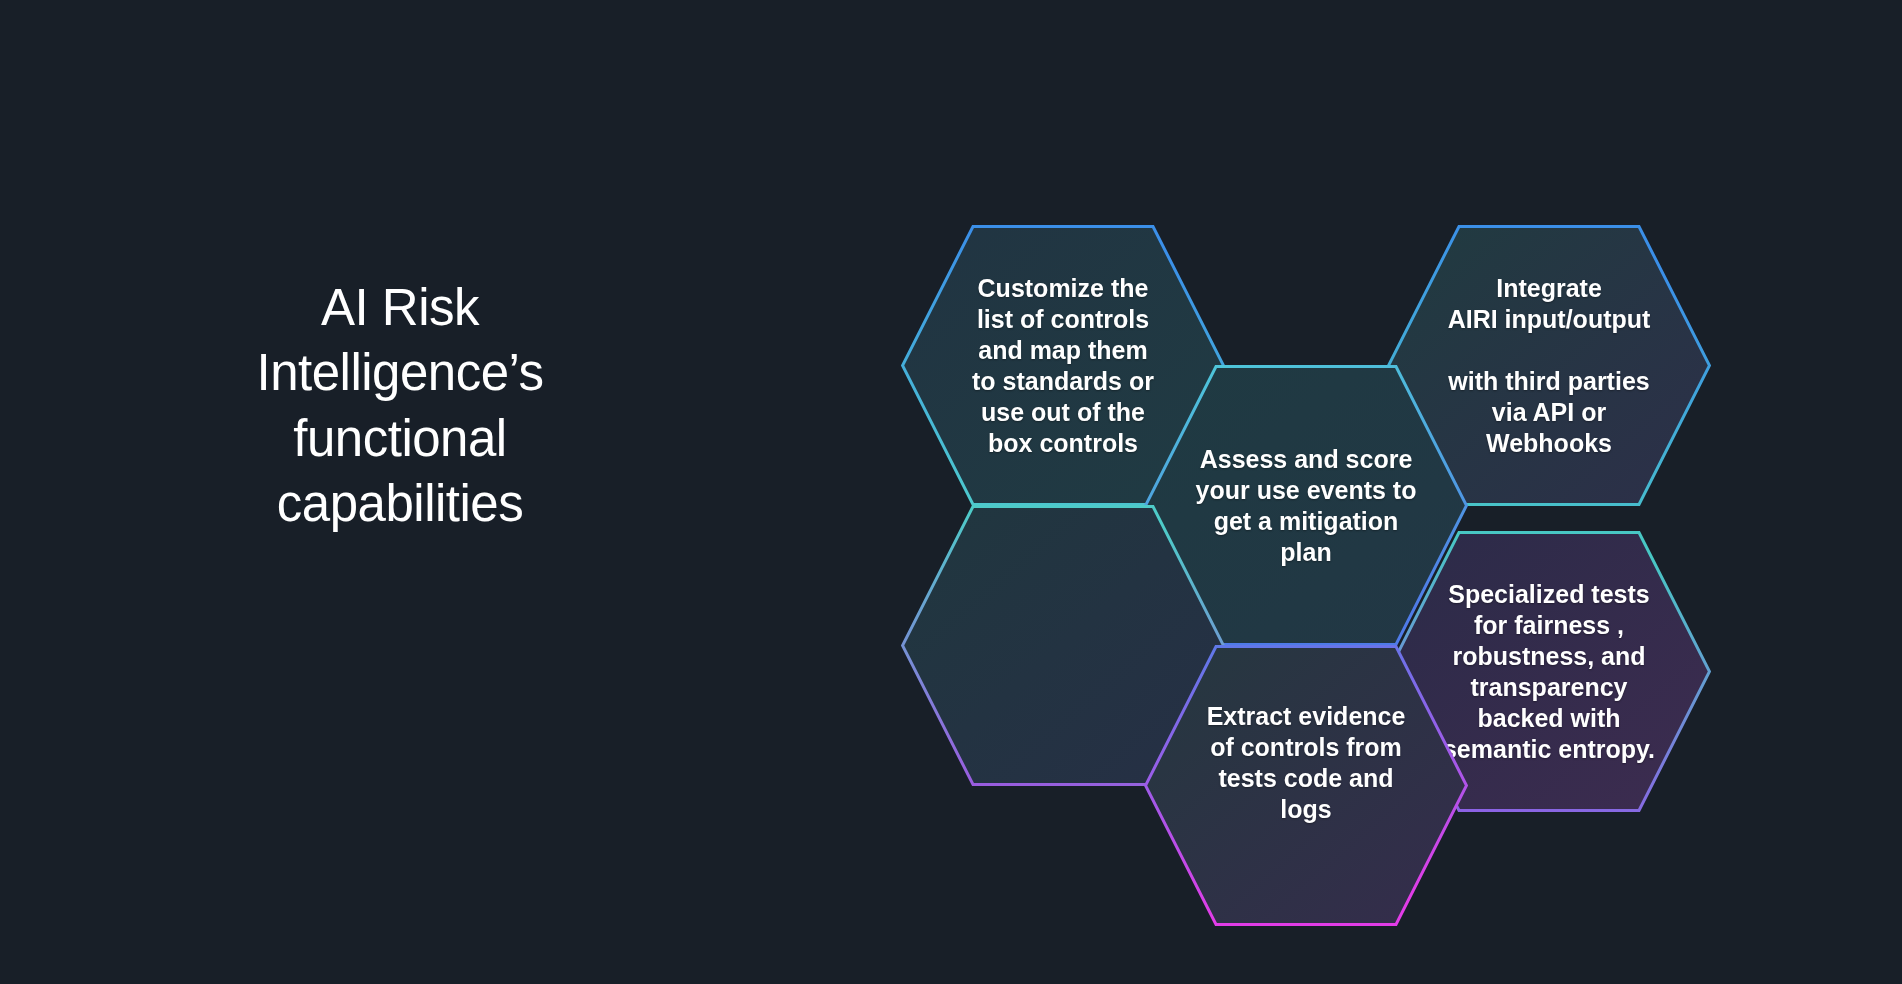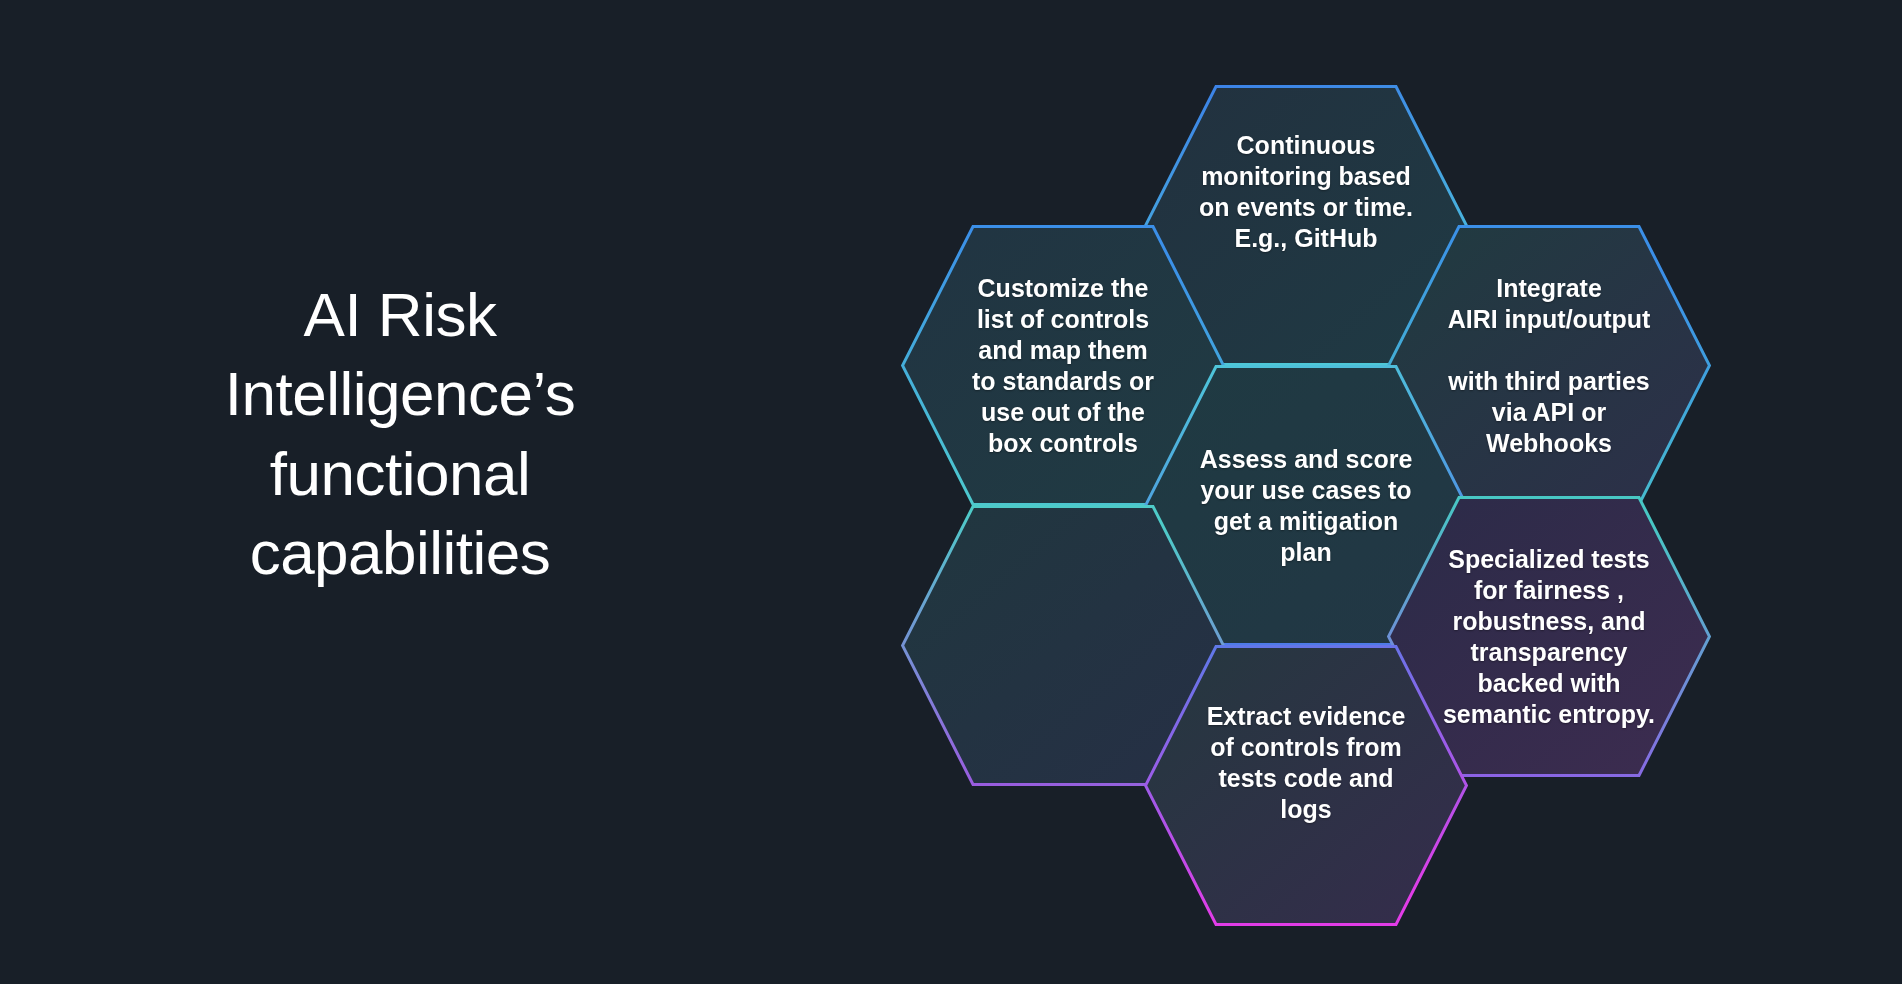--- a/index.html
+++ b/index.html
@@ -17,21 +17,21 @@
   }
 
   
   #title-block {
     position: absolute;
     left: 120px;
     top: 275px;
     width: 560px;
     text-align: center;
     color: #ffffff;
-    font-size: 62px;
+    font-size: 51px;
     line-height: 1.28;
     font-weight: 400;
     letter-spacing: -0.5px;
     white-space: pre-line;
   }
 
   
   #honeycomb {
     position: absolute;
     left: 0;
@@ -80,39 +80,20 @@
 
 <div id="canvas" style="background: rgb(24, 31, 40);">
 
   <div id="title-block">AI Risk
 Intelligence’s
 functional
 capabilities</div>
 
   <div id="honeycomb">
 
-    <div class="hex" data-pos="top" style="left:1144px; top:85px;">
-      <svg viewBox="0 0 324 281">
-        <defs>
-          <linearGradient id="bd0" x1="0" y1="0" x2="0.25" y2="1">
-            <stop offset="0" stop-color="#3b7fe8"></stop>
-              <stop offset="1" stop-color="#4ec8d8"></stop>
-          </linearGradient>
-          <linearGradient id="bf0" x1="0" y1="0" x2="1" y2="1">
-            <stop offset="0" stop-color="#22313f"></stop>
-              <stop offset="1" stop-color="#1f3a44"></stop>
-          </linearGradient>
-        </defs>
-        <polygon points="72,1.5 252,1.5 322.5,140.5 252,279.5 72,279.5 1.5,140.5" fill="url(#bf0)" stroke="url(#bd0)" stroke-width="3"></polygon>
-      </svg>
-      <div class="hex-label">Continuous
-monitoring based
-on events or time.
-E.g., GitHub</div>
-    </div>
 
     <div class="hex" data-pos="right-up" style="left:1387px; top:225px;">
       <svg viewBox="0 0 324 281">
         <defs>
           <linearGradient id="bd2" x1="0.3" y1="0" x2="0" y2="1">
             <stop offset="0" stop-color="#3b8fe8"></stop>
               <stop offset="1" stop-color="#4ac8c6"></stop>
           </linearGradient>
           <linearGradient id="bf2" x1="0" y1="0" x2="1" y2="1">
             <stop offset="0" stop-color="#203b40"></stop>
@@ -159,42 +140,42 @@
               <stop offset="1" stop-color="#4f7be8"></stop>
           </linearGradient>
           <linearGradient id="bf3" x1="0" y1="0" x2="1" y2="1">
             <stop offset="0" stop-color="#1f3a42"></stop>
               <stop offset="1" stop-color="#223745"></stop>
           </linearGradient>
         </defs>
         <polygon points="72,1.5 252,1.5 322.5,140.5 252,279.5 72,279.5 1.5,140.5" fill="url(#bf3)" stroke="url(#bd3)" stroke-width="3"></polygon>
       </svg>
       <div class="hex-label">Assess and score
-your use cases to
+your use events to
 get a mitigation
 plan</div>
     </div>
 
     <div class="hex" data-pos="left-dn" style="left:901px; top:505px;">
       <svg viewBox="0 0 324 281">
         <defs>
           <linearGradient id="bd4" x1="0.1" y1="0" x2="0" y2="1">
             <stop offset="0" stop-color="#4ecbc8"></stop>
               <stop offset="1" stop-color="#9b5ae0"></stop>
           </linearGradient>
           <linearGradient id="bf4" x1="0" y1="0" x2="1" y2="1">
             <stop offset="0" stop-color="#20373f"></stop>
               <stop offset="1" stop-color="#262f45"></stop>
           </linearGradient>
         </defs>
         <polygon points="72,1.5 252,1.5 322.5,140.5 252,279.5 72,279.5 1.5,140.5" fill="url(#bf4)" stroke="url(#bd4)" stroke-width="3"></polygon>
       </svg>
     </div>
 
-    <div class="hex" data-pos="right-dn" style="left:1387px; top:496px;">
+    <div class="hex" data-pos="right-dn" style="left:1387px; top:531px;">
       <svg viewBox="0 0 324 281">
         <defs>
           <linearGradient id="bd5" x1="0.2" y1="0" x2="0.05" y2="1">
             <stop offset="0" stop-color="#48c7c4"></stop>
               <stop offset="1" stop-color="#8e5fe6"></stop>
           </linearGradient>
           <linearGradient id="bf5" x1="0" y1="0" x2="1" y2="1">
             <stop offset="0" stop-color="#2b2b48"></stop>
               <stop offset="1" stop-color="#3d2c50"></stop>
           </linearGradient>

